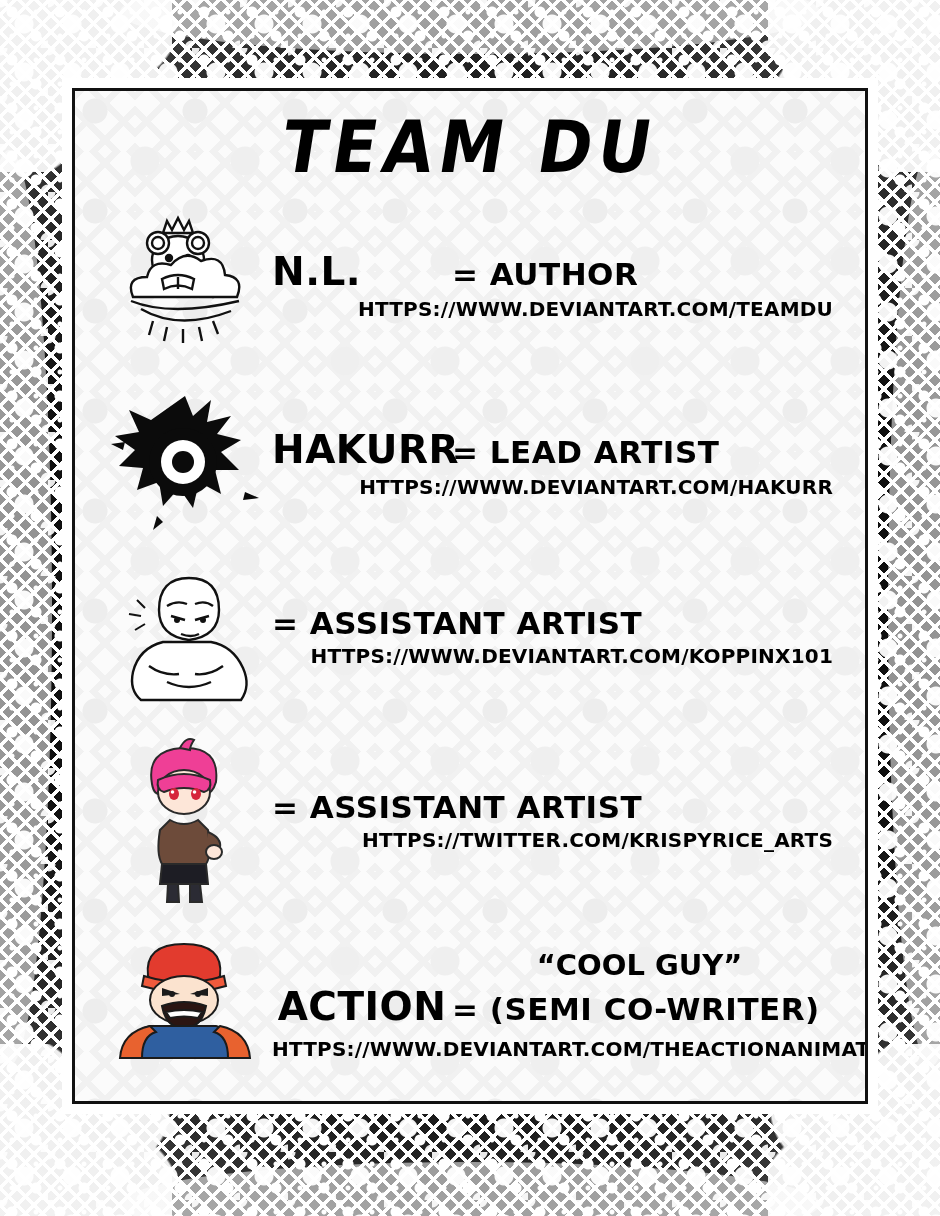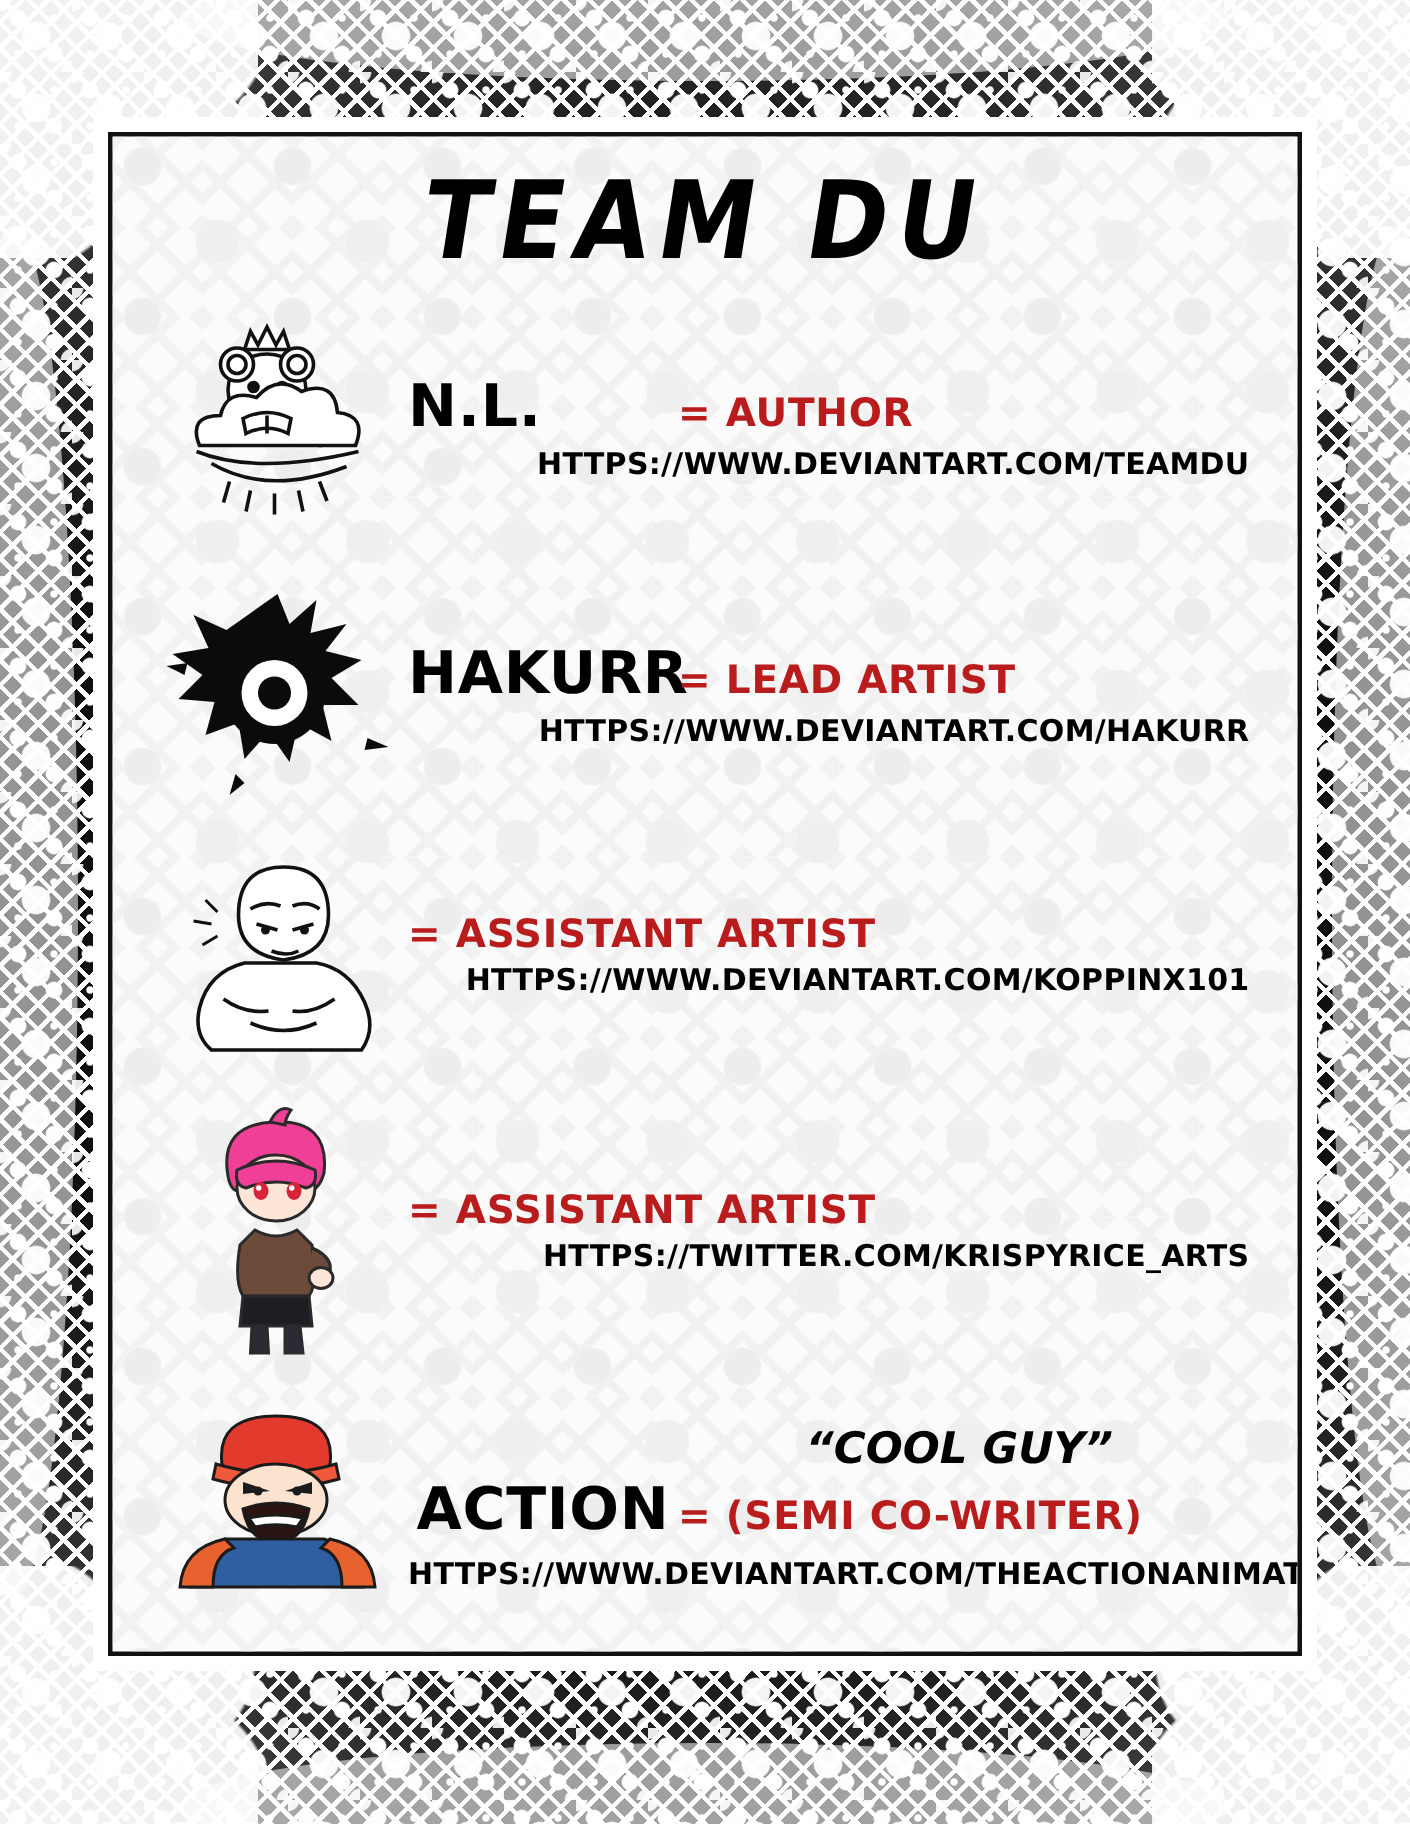--- a/index.html
+++ b/index.html
@@ -180,23 +180,23 @@
     font-size: 39px;
     letter-spacing: .5px;
     color: #000;
     white-space: nowrap;
     width: 180px;
     flex: 0 0 180px;
   }
   .role {
     font-family: "DejaVu Sans", sans-serif;
     font-weight: bold;
-    font-size: 26px;
+    font-size: 31px;
     letter-spacing: .5px;
-    color: #b91c1c;
+    color: #000000;
     white-space: nowrap;
   }
   .link {
     font-family: "DejaVu Sans", sans-serif;
     font-weight: bold;
     font-size: 20px;
     letter-spacing: .2px;
     color: #000;
     text-align: right;
     margin-top: 3px;
@@ -205,21 +205,20 @@
   }
 
   
   .row.action .info { text-align: center; }
   .row.action .quote {
     font-family: "DejaVu Sans", sans-serif;
     font-weight: bold;
     font-size: 29px;
     text-align: center;
     margin-left: 90px;
-    font-style: italic;
   }
   .row.action .line1 { margin-top: 2px; }
   .row.action .link { text-align: center; margin-top: 8px; font-size: 20px; }
 </style>
 </head>
 <body>
 
 <div class="page">
   <div class="lace-bg"></div>
   <div class="corner tl"></div>

